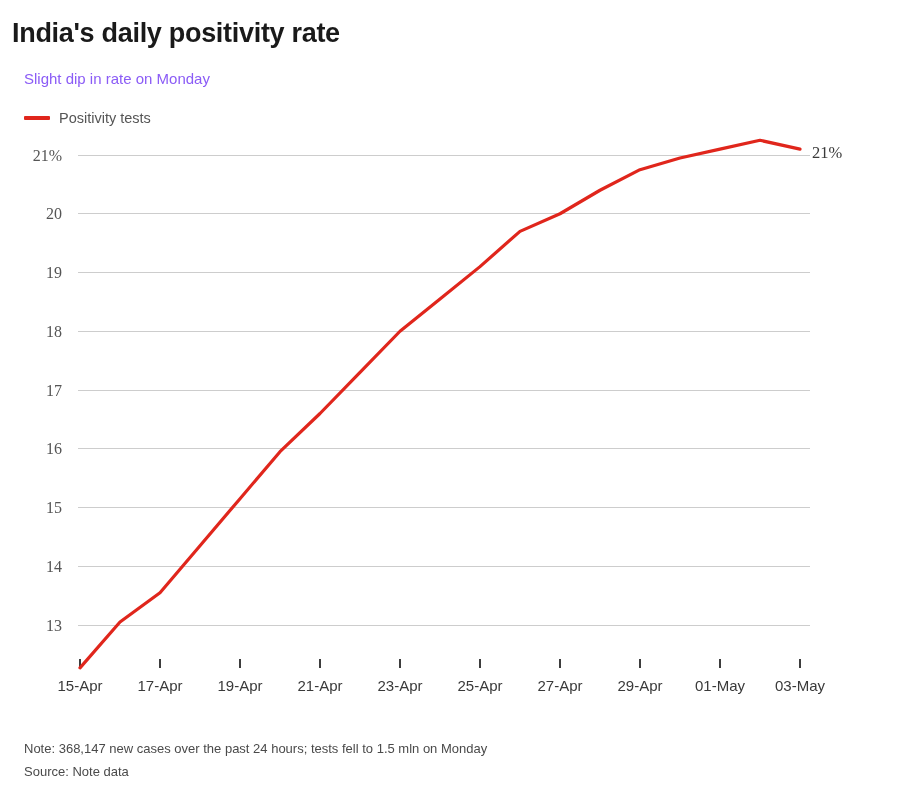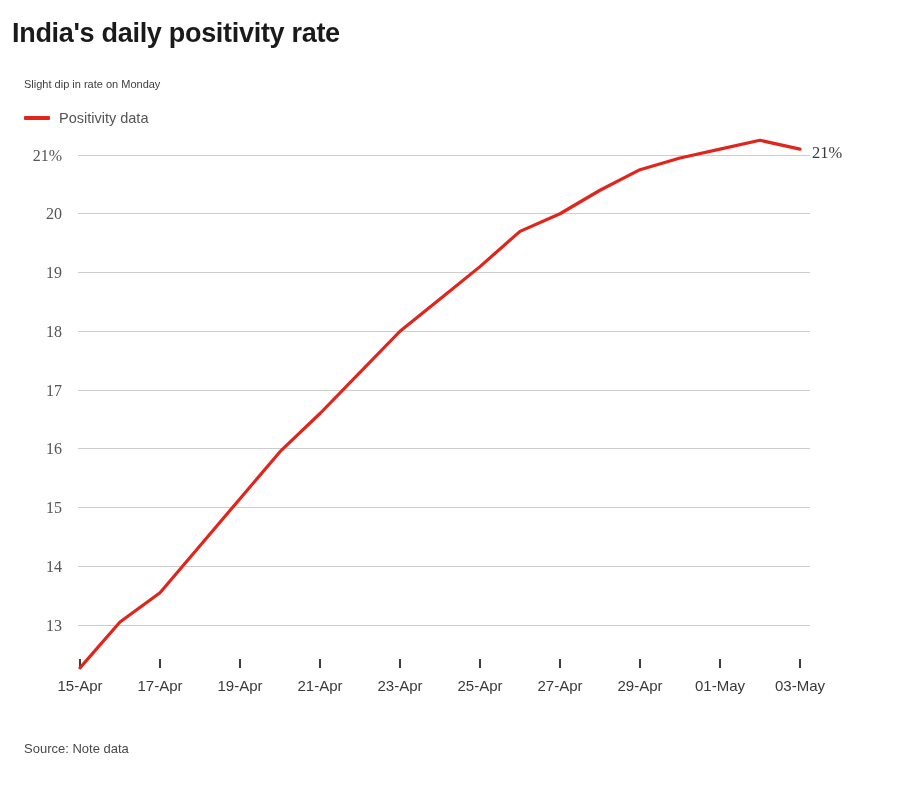--- a/index.html
+++ b/index.html
@@ -26,23 +26,23 @@
     top: 18px;
     font-size: 27px;
     font-weight: bold;
     letter-spacing: -0.3px;
     color: #1a1a1a;
     margin: 0;
   }
   .chart-subtitle {
     position: absolute;
     left: 24px;
-    top: 78px;
-    font-size: 11px;
-    color: #404040;
+    top: 70px;
+    font-size: 15px;
+    color: #8b5cf6;
     font-weight: normal;
   }
   .legend {
     position: absolute;
     left: 24px;
     top: 110px;
     display: flex;
     align-items: center;
     gap: 9px;
   }
@@ -115,21 +115,21 @@
 </head>
 <body>
 
 <div class="page">
 
   <h1 class="chart-title">India's daily positivity rate</h1>
   <div class="chart-subtitle">Slight dip in rate on Monday</div>
 
   <div class="legend">
     <span class="legend-swatch" id="legend-swatch-0" style="background: rgb(224, 38, 28);"></span>
-    <span class="legend-label">Positivity data</span>
+    <span class="legend-label">Positivity tests</span>
   </div>
 
   <div class="plot-wrap">
     <svg class="chart-svg" viewBox="0 0 915 800" xmlns="http://www.w3.org/2000/svg">
       <g id="grid-group">
           <line x1="78" y1="155" x2="810" y2="155" class="grid-line"></line>
           <line x1="78" y1="213.75" x2="810" y2="213.75" class="grid-line"></line>
           <line x1="78" y1="272.5" x2="810" y2="272.5" class="grid-line"></line>
           <line x1="78" y1="331.25" x2="810" y2="331.25" class="grid-line"></line>
           <line x1="78" y1="390" x2="810" y2="390" class="grid-line"></line>
@@ -172,16 +172,17 @@
           <text x="640" y="691" class="x-axis-label">29-Apr</text>
           <text x="720" y="691" class="x-axis-label">01-May</text>
           <text x="800" y="691" class="x-axis-label">03-May</text>
         </g>
       <path id="series-path-0" class="series-line" d="M80.00 667.89 L120.00 622.06 L160.00 592.69 L200.00 545.69 L240.00 498.69 L280.00 451.69 L320.00 413.50 L360.00 372.38 L400.00 331.25 L440.00 298.94 L480.00 266.62 L520.00 231.38 L560.00 213.75 L600.00 190.25 L640.00 169.69 L680.00 157.94 L720.00 149.12 L760.00 140.31 L800.00 149.12" stroke="#e0261c"></path>
       <text id="end-label" class="end-label" x="812" y="158">21%</text>
     </svg>
   </div>
 
   <div class="footnotes">
+    <span class="footnote-line">Note: 368,147 new cases over the past 24 hours; tests fell to 1.5 mln on Monday</span>
     <span class="footnote-line">Source: Note data</span>
   </div>
 
 </div>
 
 </body></html>

